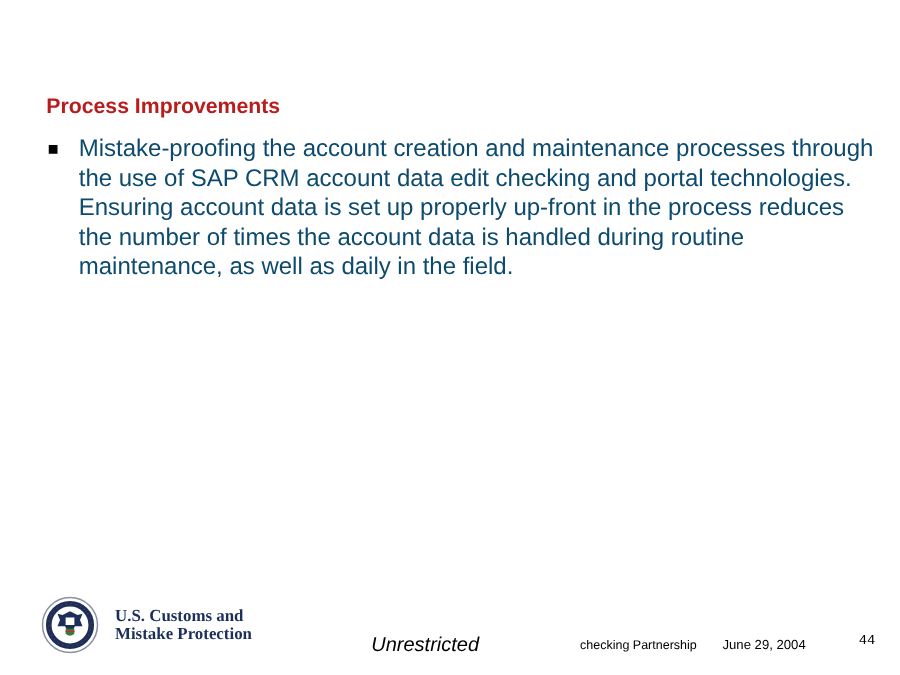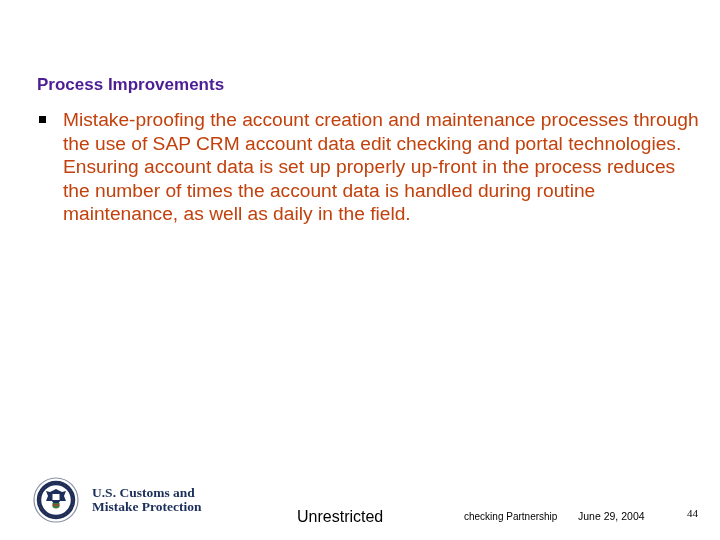--- a/index.html
+++ b/index.html
@@ -25,39 +25,39 @@
       white-space: nowrap;
       letter-spacing: 0px;
     }
     .subtitle {
       position: absolute;
       left: 37px;
       top: 75px;
       font-family: "Liberation Sans", "DejaVu Sans", sans-serif;
       font-weight: bold;
       font-size: 17px;
-      color: #4c1d95;
+      color: #b91c1c;
       white-space: nowrap;
     }
     .bullets {
       position: absolute;
       left: 37px;
       top: 108px;
       width: 670px;
       margin: 0;
       padding: 0;
       list-style: none;
     }
     .bullet {
       position: relative;
       padding-left: 26px;
       font-family: "Liberation Sans", "DejaVu Sans", sans-serif;
       font-size: 19.2px;
       line-height: 23.6px;
-      color: #c2410c;
+      color: #0c4a6e;
       margin-bottom: 9px;
     }
     .bullet-marker {
       position: absolute;
       left: 2px;
       top: 8px;
       width: 7px;
       height: 7px;
       background: #000000;
     }
@@ -82,20 +82,21 @@
       font-size: 13.5px;
       line-height: 14px;
       color: #1c2f5a;
       white-space: nowrap;
     }
     .footer-classification {
       position: absolute;
       left: 297px;
       top: 508px;
       font-family: "Liberation Sans", "DejaVu Sans", sans-serif;
+      font-style: italic;
       font-size: 16px;
       color: #000000;
       white-space: nowrap;
     }
     .footer-partnership {
       position: absolute;
       left: 464px;
       top: 511px;
       font-family: "Liberation Sans", "DejaVu Sans", sans-serif;
       font-size: 10px;
@@ -108,21 +109,21 @@
       top: 510px;
       font-family: "Liberation Sans", "DejaVu Sans", sans-serif;
       font-size: 10.5px;
       color: #000000;
       white-space: nowrap;
     }
     .footer-page {
       position: absolute;
       left: 687px;
       top: 507px;
-      font-family: Liberation Serif, serif;
+      font-family: Liberation Mono, monospace;
       font-size: 11px;
       color: #000000;
       white-space: nowrap;
     }
   </style>
 </head>
 <body>
 
 <div class="slide">
 

